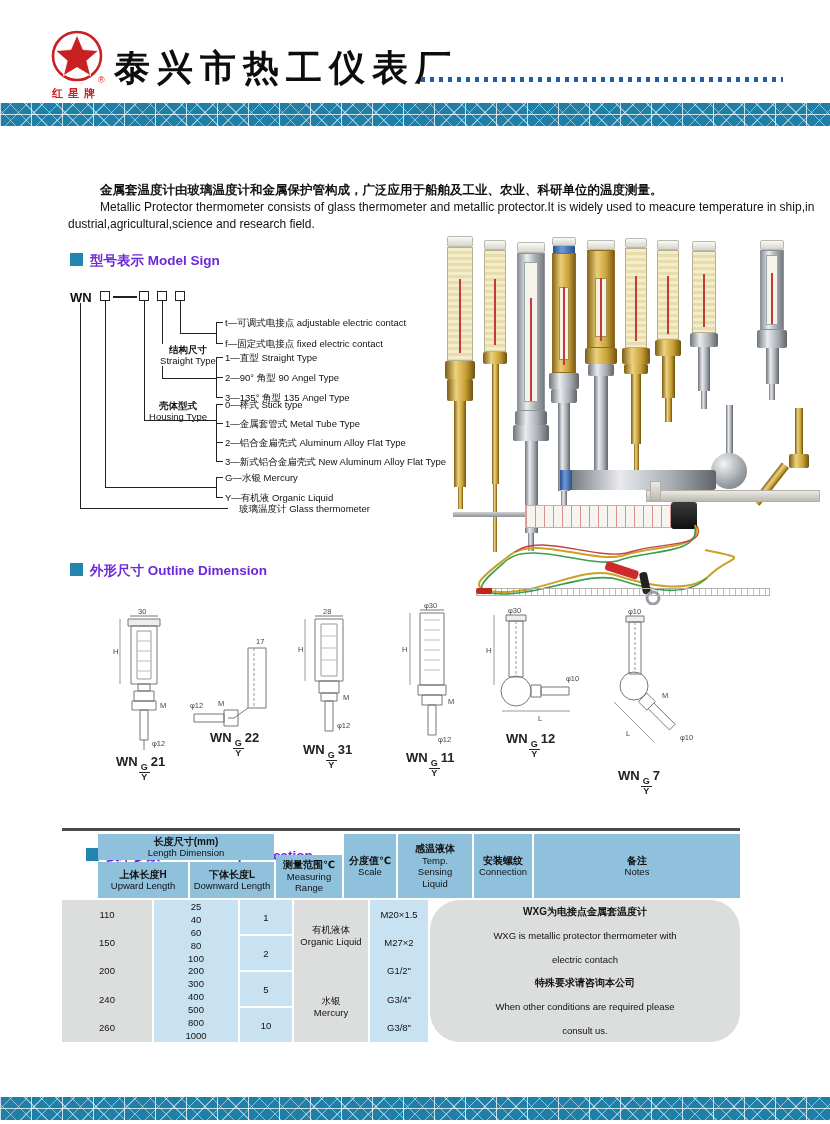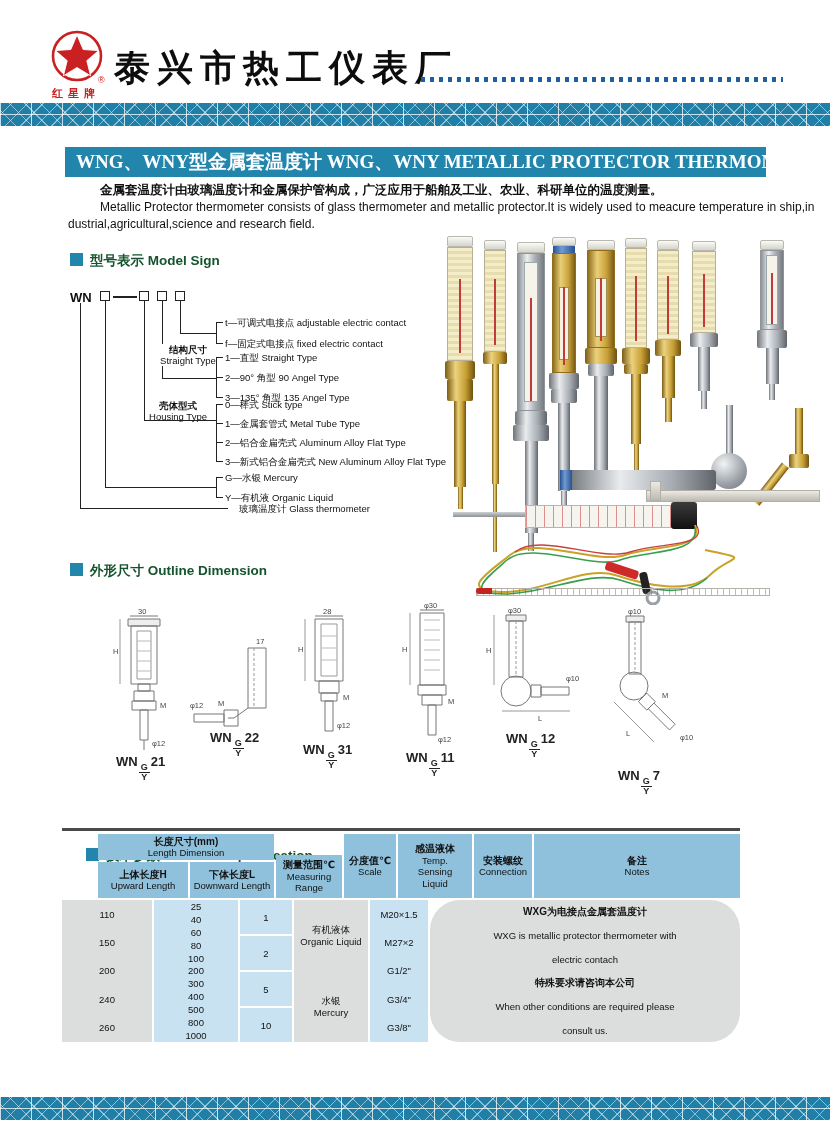--- a/index.html
+++ b/index.html
@@ -24,21 +24,21 @@
 
   
   .titlebar{position:absolute;left:65px;top:147px;width:701px;height:30px;background:#2185ac;
             color:#fff;font-family:"Liberation Serif","DejaVu Serif",serif;font-weight:bold;
             font-size:19px;line-height:30px;padding-left:11px;box-sizing:border-box;white-space:nowrap;}
   .intro-cn{position:absolute;left:100px;top:182px;font-size:12.5px;font-weight:600;}
   .intro-en1{position:absolute;left:100px;top:200px;font-size:12px;}
   .intro-en2{position:absolute;left:68px;top:217px;font-size:12px;}
 
   
-  .sec-head{position:absolute;font-size:13.5px;font-weight:bold;color:#14532d;}
+  .sec-head{position:absolute;font-size:13.5px;font-weight:bold;color:#6d28d9;}
   .sec-head .sq{display:inline-block;width:13px;height:13px;background:#2185ac;
                 margin-right:7px;vertical-align:-1px;}
 
   
   .mline{position:absolute;background:#222;}
   .mbox{position:absolute;width:10px;height:10px;border:1.5px solid #222;background:#fff;box-sizing:border-box;}
   .mtext{position:absolute;font-size:9.5px;white-space:nowrap;color:#111;}
   .mlabel{position:absolute;font-size:9.5px;font-weight:bold;text-align:center;line-height:11px;background:#fff;}
   .wn-prefix{position:absolute;left:70px;top:290px;font-size:13px;font-weight:bold;}
 
@@ -103,21 +103,20 @@
     <path d="M29 7 L35.2 21.5 L50.6 22.6 L38.8 32.7 L42.6 47.8 L29 39.5 L15.4 47.8 L19.2 32.7 L7.4 22.6 L22.8 21.5 Z" fill="#c92121" stroke="#ffffff" stroke-width="0.9"></path>
     <text x="50" y="55" font-size="9" fill="#c92121">®</text>
   </svg>
 </div>
 <div class="brand-label">红星牌</div>
 <div class="company">泰兴市热工仪表厂</div>
 <div class="dotline"></div>
 <div class="band band-top"></div>
 <div class="band band-bottom"></div>
 
-<div class="titlebar">WNG、WNY型金属套温度计 WNG、WNY METALLIC PROTECTOR THERMOMETER</div>
 <div class="intro-cn">金属套温度计由玻璃温度计和金属保护管构成，广泛应用于船舶及工业、农业、科研单位的温度测量。</div>
 <div class="intro-en1">Metallic Protector thermometer consists of glass thermometer and metallic protector.It is widely used to meacure temperature in ship,in</div>
 <div class="intro-en2">dustrial,agricultural,science and research field.</div>
 
 <div class="sec-head" style="left:70px;top:252px;">
   <span class="sq"></span><span>型号表示 Model Sign</span>
 </div>
 <div class="sec-head" style="left:70px;top:562px;">
   <span class="sq"></span><span>外形尺寸 Outline Dimension</span>
 </div>

